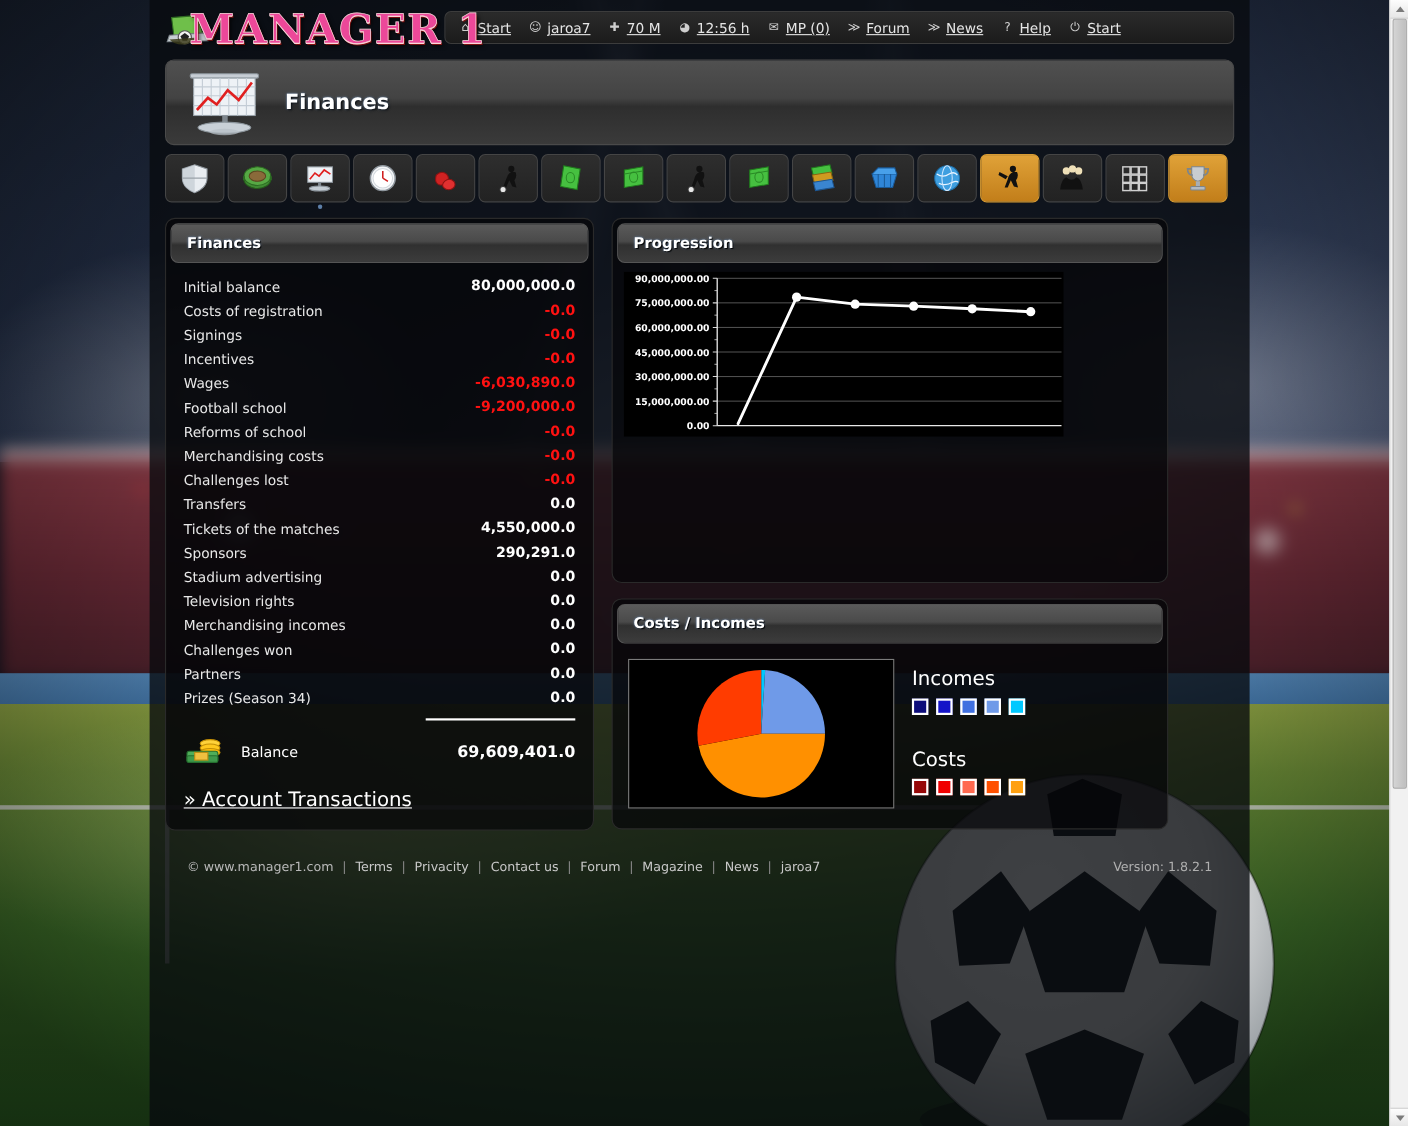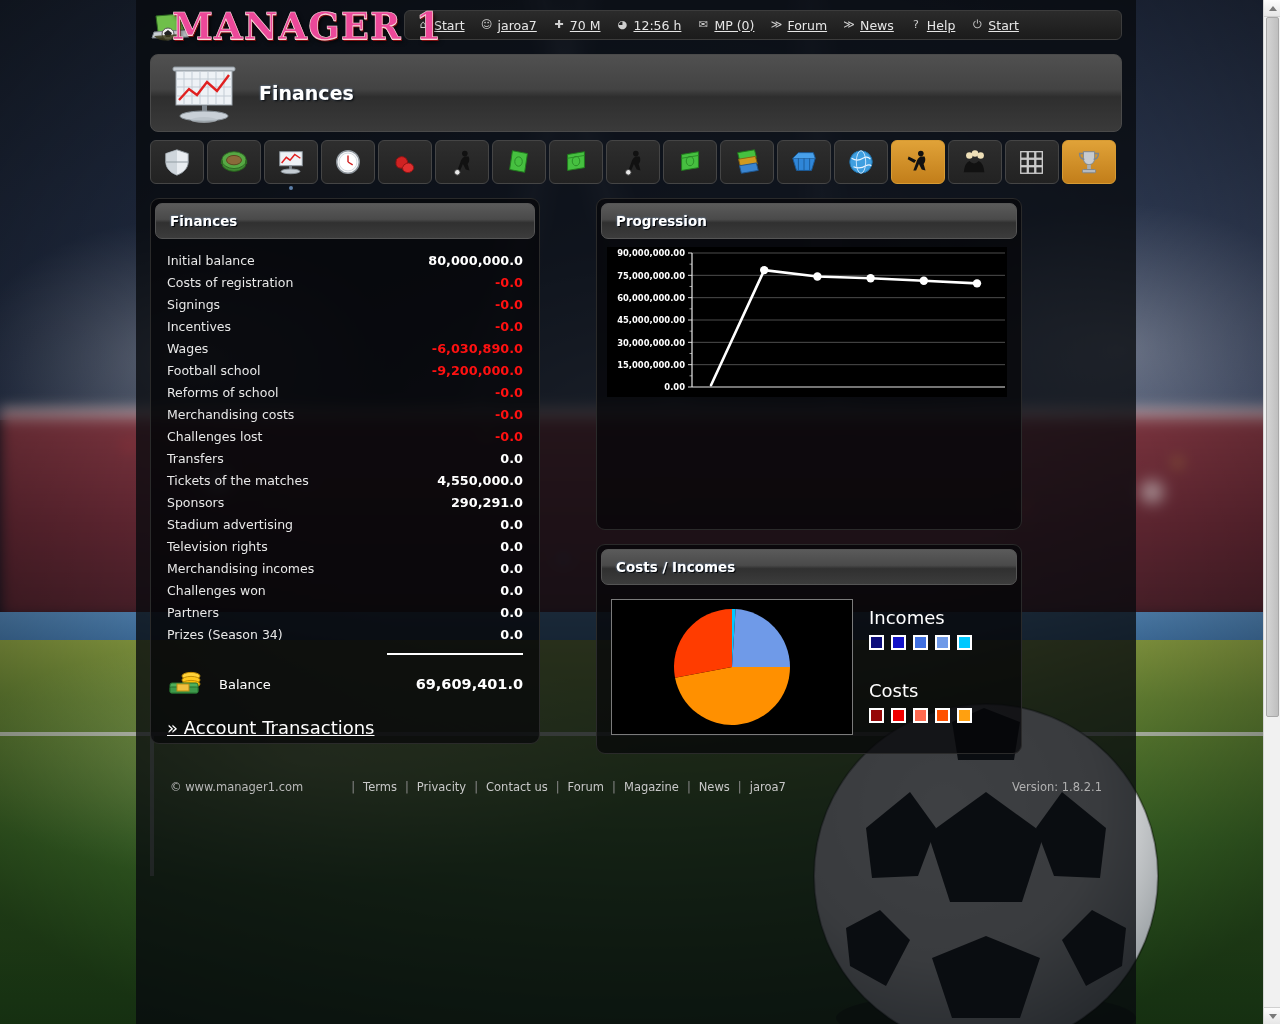--- a/index.html
+++ b/index.html
@@ -151,37 +151,37 @@
     border-color: #d79b33;
   }
   .tb-item .tb-dot {
     position:absolute; bottom:-7px; left:50%; margin-left:-2px;
     width:4px;height:4px;border-radius:50%;background:#5d7fa8;
   }
 
   
   #content { margin-top: 14px; display: flex; gap: 16px; align-items: flex-start; }
   #col-left { width: 390px; }
-  #col-right { width: 426px; margin-left: 40px; }
+  #col-right { width: 506px; }
 
   .panel {
     background: rgba(5,6,9,.72);
     border: 1px solid #2a2a2a; border-radius: 9px;
     overflow: hidden;
   }
   .panel-head {
     height: 36px; margin: 4px 4px 0 4px; border-radius: 7px;
     background: linear-gradient(180deg,#5a5a5a 0%,#4a4a4a 45%,#303030 55%,#3c3c3c 100%);
     border: 1px solid #555; display:flex; align-items:center; padding-left: 14px;
   }
   .panel-head .ptitle {
     color:#fff; font-size:13.5px; font-weight:bold;
     text-shadow: 1px 1px 1px #000, 0 0 2px #6f94c4;
   }
-  .panel-body { padding: 10px 16px 5px 16px; }
+  .panel-body { padding: 10px 16px 16px 16px; }
 
   
   #fin-table { width: 100%; border-collapse: collapse; }
   #fin-table td { font-size: 12.5px; padding: 3.5px 0; color: #e8e8e8; }
   #fin-table td.lbl { text-align: left; }
   #fin-table td.val { text-align: right; font-weight: bold; font-size: 12.8px; }
   #fin-table td.val.neg { color: #ff1111; }
   #fin-table td.val.pos { color: #ffffff; }
   #fin-rule { height: 2px; background: #ffffff; width: 136px; margin: 8px 0 0 auto; }
   #balance-row {
@@ -209,21 +209,20 @@
   .legend-title { color:#fff; font-size:18px; margin-bottom: 7px; }
   .legend-swatches { display:flex; gap: 7px; }
   .swatch { width: 15px; height: 15px; border: 2px solid #fff; }
   .legend-gap { height: 30px; }
 
   
   #footer {
     margin-top: 20px; height: 26px; display:flex; align-items:center;
     padding: 0 20px; font-size: 11.5px; color:#b9b9b9;
     position: relative;
-    gap: 40px;
   }
   #footer .f-sep { margin: 0 8px; color:#8a8a8a; }
   #footer .f-link { cursor:pointer; color:#c8c8c8;text-align:right; }
   #footer .f-version { margin-left:auto; color:#b0b0b0; }
 </style>
 </head>
 <body>
 
 <div id="bg">
   <div class="bg-sky"></div>

